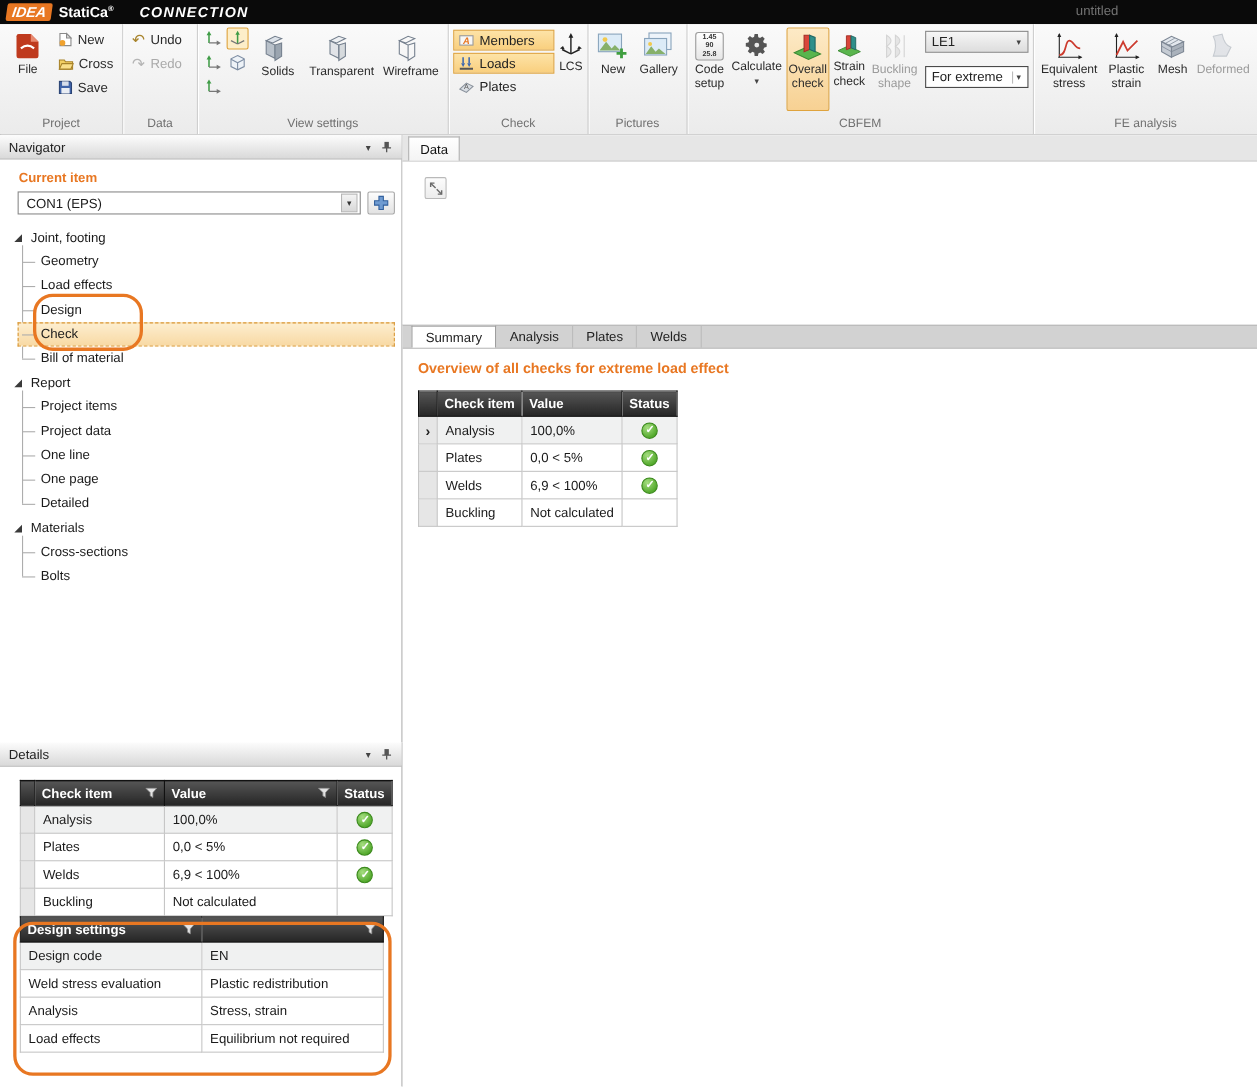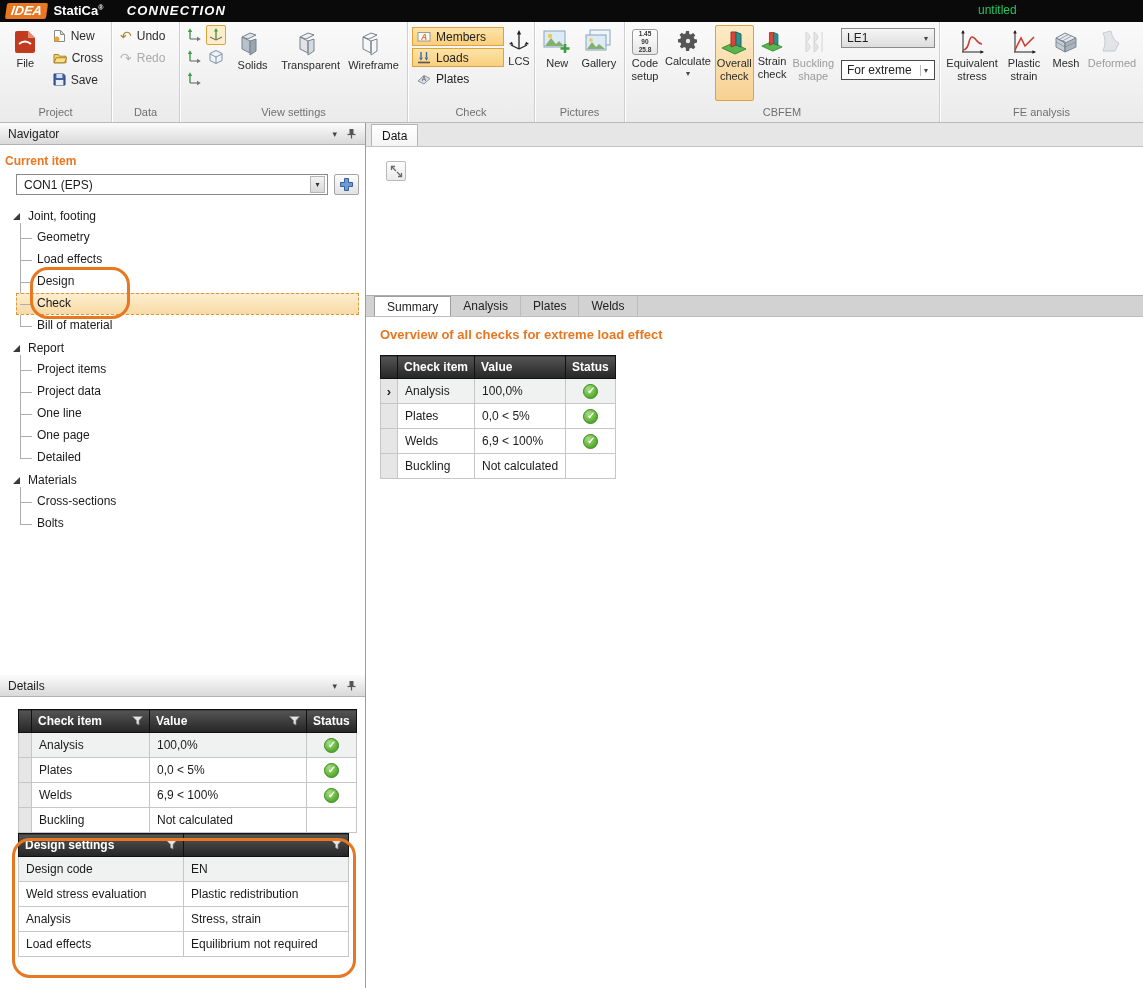--- a/index.html
+++ b/index.html
@@ -5,21 +5,21 @@
   * { margin:0; padding:0; box-sizing:border-box; }
   body { font-family:"Liberation Sans", sans-serif; background:#fff; }
   #app { position:relative; width:1143px; height:988px; background:#fff; font-size:12px; color:#1a1a1a; overflow:hidden; }
 
   
   .titlebar { position:absolute; top:0; left:0; right:0; height:22px; background:#0a0a0a; display:flex; align-items:center; padding-left:6px; color:#fff; }
   .logo-idea { display:inline-block; background:#e87722; color:#fff; font-weight:bold; font-style:italic; font-size:13px; padding:0 5px 1px; margin-right:3px; transform:skewX(-8deg); border-radius:2px; }
   .logo-statica { font-weight:bold; font-size:13px; }
   .logo-statica sup { font-size:7px; }
   .logo-app { margin-left:20px; font-style:italic; font-weight:bold; font-size:13px; letter-spacing:1.2px; }
-  .doc-title { position:absolute; left:978px; top:3px; color:#22c55e; font-size:12px; }
+  .doc-title { position:absolute; left:978px; top:3px; color:#737373; font-size:12px; }
 
   
   .ribbon { position:absolute; top:22px; left:0; width:1143px; height:101px; background:linear-gradient(#fafafa,#ebebeb); border-bottom:1px solid #b9b9b9; display:flex; }
   .rgroup { height:100%; display:flex; flex-direction:column; border-right:1px solid #cfcfcf; box-shadow:1px 0 0 #ffffff; flex:0 0 auto; }
   .rg-body { flex:1; display:flex; align-items:flex-start; padding:3px 4px 0; gap:2px; }
   .rg-label { height:17px; line-height:14px; text-align:center; color:#707070; font-size:11px; }
   .bigbtn { display:flex; flex-direction:column; align-items:center; justify-content:flex-start; gap:2px; padding:3px 1px; border:1px solid transparent; border-radius:2px; font-size:11px; color:#2b2b2b; text-align:center; line-height:1.15; height:76px; cursor:default; }
   .bigbtn.sel { background:linear-gradient(#fdeac6,#f7d193); border-color:#dfa33d; }
   .bigbtn.dis { color:#9b9b9b; }
   .bigbtn.dis svg { opacity:.45; }
@@ -45,21 +45,21 @@
   .combo.white .arrowbox { border-left:1px solid #bbb; }
 
   
   .panel { position:absolute; left:0; width:366px; background:#fff; border-right:1px solid #9c9c9c; }
   #navigator { top:123px; height:552px; }
   #details { top:675px; height:313px; }
   .panel-hd { height:22px; background:linear-gradient(#fcfcfc,#d9d9d9); border-bottom:1px solid #b3b3b3; display:flex; align-items:center; padding:4px 8px; color:#222; }
   .panel-hd .sp { flex:1; }
   .hd-ic { margin-left:9px; color:#444; font-size:9px; display:flex; align-items:center; }
 
-  .cur-item-label { color:#e87722; font-weight:bold; margin:9px 0 6px 5px; font-size:12px; }
+  .cur-item-label { color:#e87722; font-weight:bold; margin:9px 0 6px 17px; font-size:12px; }
   .combo-row { display:flex; align-items:center; margin-left:16px; gap:6px; }
   .combo-main { width:312px; height:21px; border:1px solid #8a8a8a; background:#fff; display:flex; align-items:center; justify-content:space-between; padding:0 2px 0 7px; }
   .combo-main .arrow { width:15px; height:17px; background:linear-gradient(#f4f4f4,#d8d8d8); border:1px solid #b5b5b5; font-size:8px; display:flex; align-items:center; justify-content:center; color:#333; }
   .add-btn { width:25px; height:21px; border:1px solid #a5a5a5; background:linear-gradient(#fdfdfd,#e2e2e2); border-radius:2px; display:flex; align-items:center; justify-content:center; }
 
   .tree { margin-top:10px; position:relative; z-index:0; }
   .tree-root { display:flex; align-items:center; height:22px; padding-left:13px; gap:8px; }
   .exp { width:0; height:0; border-left:7px solid transparent; border-bottom:7px solid #3a3a3a; }
   .tree-children { position:relative; }
   .tree-children::before { content:""; position:absolute; left:20px; top:-4px; bottom:11px; width:1px; background:#adadad; }

